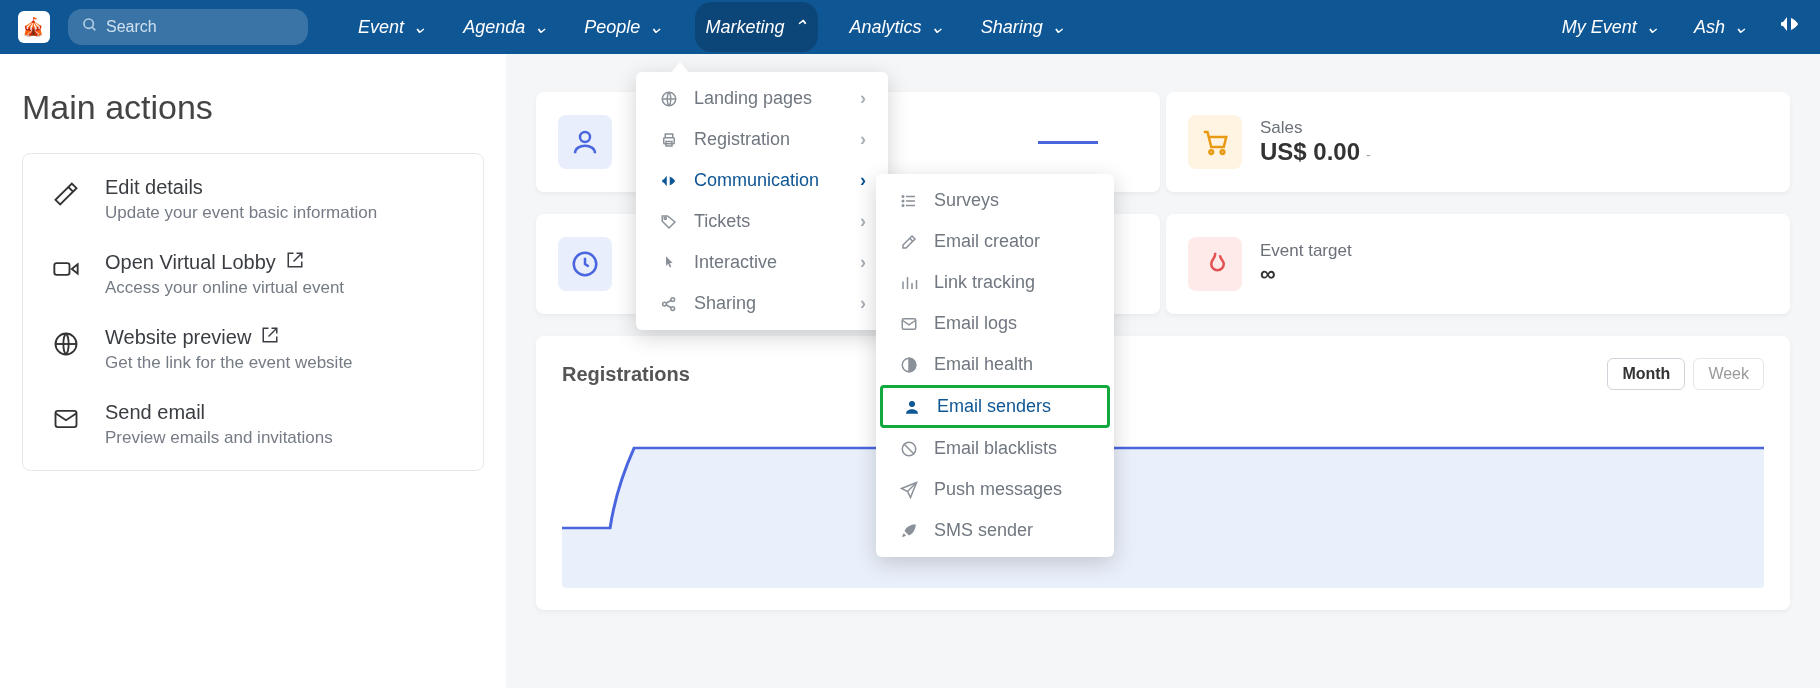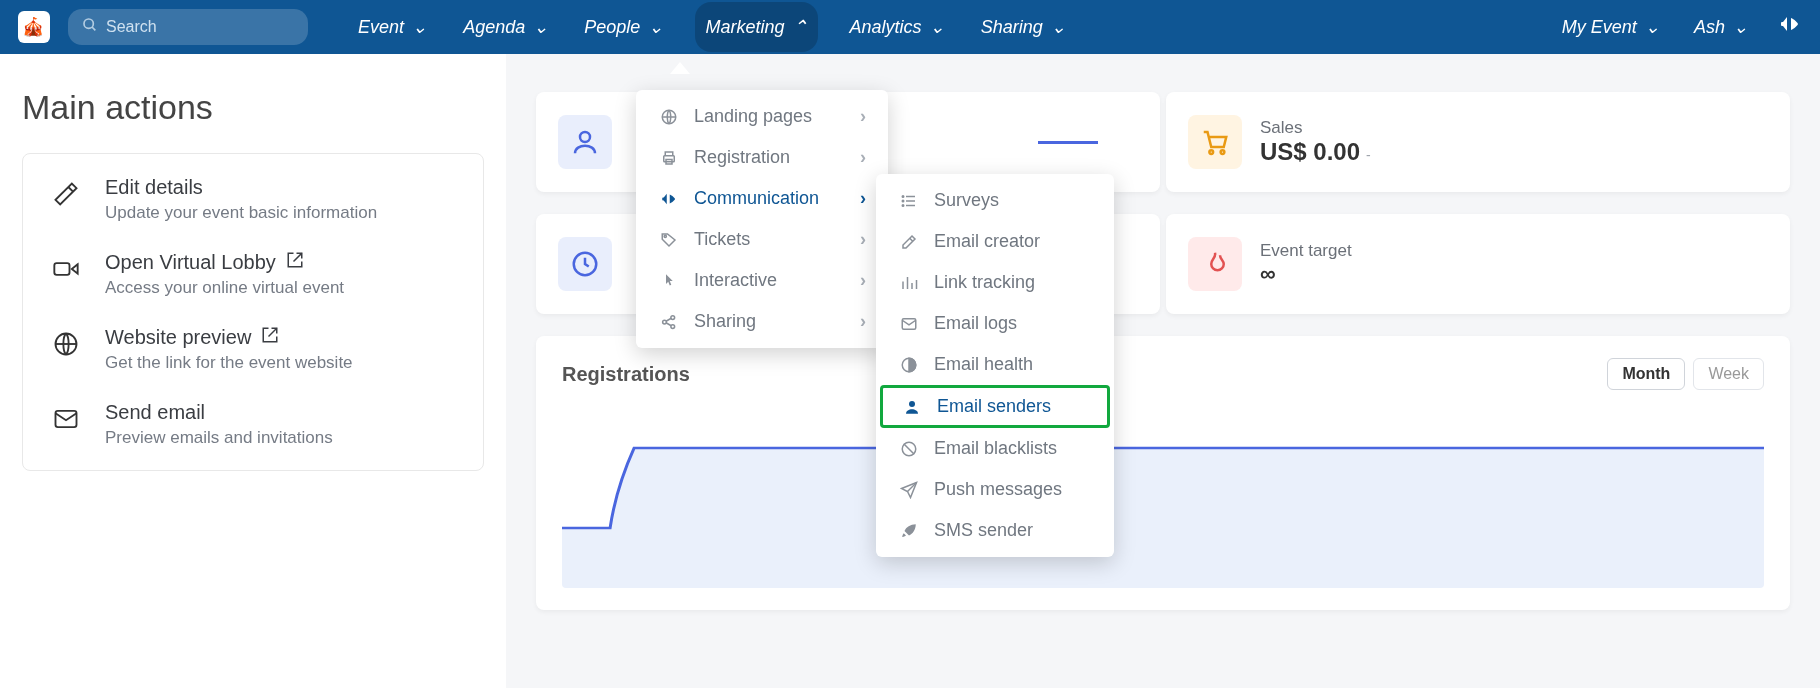--- a/index.html
+++ b/index.html
@@ -53,21 +53,21 @@
   .chart-area svg { width:100%; height:100%; }
 
   
   .dropdown { position:absolute; background:#fff; border-radius:6px; box-shadow:0 6px 22px rgba(0,0,0,.18); padding:6px 0; z-index:30;}
   .dropdown .d-item { display:flex; align-items:center; gap:14px; padding:10px 22px; font-size:18px; color:#707780; cursor:pointer; white-space:nowrap;}
   .dropdown .d-item .d-icon { width:22px; display:flex; justify-content:center; color:#8b9199;}
   .dropdown .d-item .arrow { margin-left:auto; color:#a9afb7; font-size:18px; font-weight:600;}
   .dropdown .d-item.active { color:#0f5694; }
   .dropdown .d-item.highlighted { color:#0f5694; }
   .dropdown .d-item.boxed { border:3px solid #11a83e; border-radius:4px; margin:0 4px; padding:8px 18px;}
-  .menu1 { top:36px; left:130px; width:252px;}
+  .menu1 { top:18px; left:130px; width:252px;}
   .menu2 { top:120px; left:370px; width:238px;}
 
   .arrow-indicator { position:absolute; top:8px; left:164px; width:0; height:0; border-left:10px solid transparent; border-right:10px solid transparent; border-bottom:12px solid #fff; z-index:31;}
 </style>
 </head>
 <body>
 
 <div class="topnav">
   <div class="logo">🎪</div>
   <div class="search-wrap">

